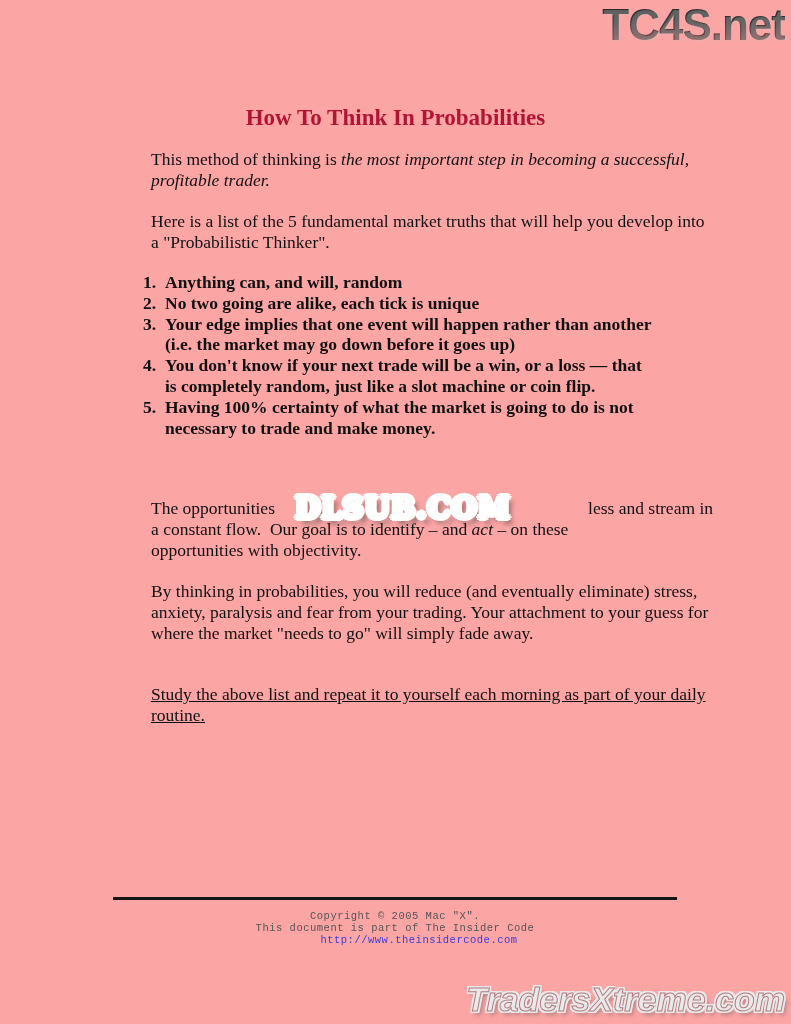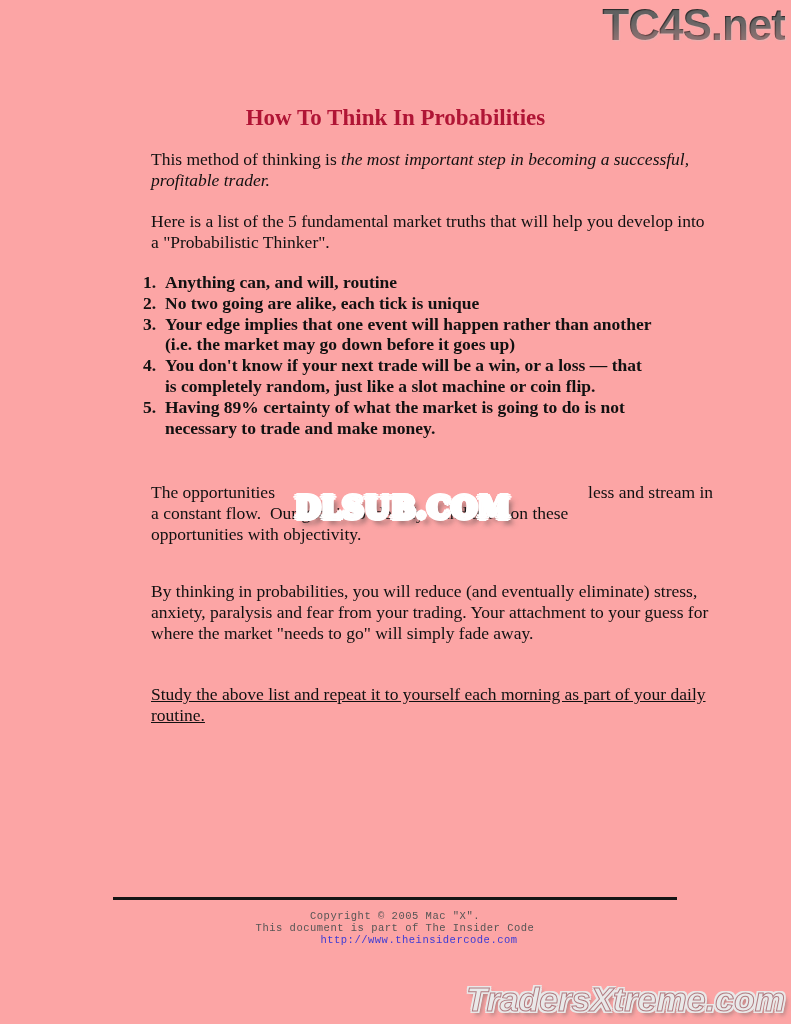--- a/index.html
+++ b/index.html
@@ -28,21 +28,21 @@
     font-weight:bold; font-size:23px;
     color:#b01535;
   }
   
   .para{
     position:absolute; left:117px; width:562px;
     font-size:17.5px; line-height:20.8px;margin-left:34px;
   }
   .p1{top:149px;}
   .p2{top:211px;}
-  .p3{top:482px;}
+  .p3{top:498px;}
   .p4{top:581px;}
   .p5{top:684px;text-decoration:underline;}
   .ital{font-style:italic;}
   .pre{white-space:pre-wrap;}
   .gap-line{display:flex; justify-content:space-between; width:562px;}
   
   .truths-list{
     position:absolute; left:143px; top:272px; width:512px;
     font-size:17.5px; line-height:20.8px; font-weight:bold;
   }
@@ -106,37 +106,37 @@
 
   <h1 class="doc-title">How To Think In Probabilities</h1>
 
   <div class="para p1"><span>This method of thinking is </span><span class="ital">the most important step in becoming a successful, profitable trader.</span></div>
 
   <div class="para p2">Here is a list of the 5 fundamental market truths that will help you develop into a "Probabilistic Thinker".</div>
 
   <div class="truths-list">
     <div class="truth-row">
       <span class="truth-num">1.</span>
-      <span class="truth-text">Anything can, and will, routine</span>
+      <span class="truth-text">Anything can, and will, random</span>
     </div>
     <div class="truth-row">
       <span class="truth-num">2.</span>
       <span class="truth-text">No two going are alike, each tick is unique</span>
     </div>
     <div class="truth-row">
       <span class="truth-num">3.</span>
       <span class="truth-text">Your edge implies that one event will happen rather than another (i.e. the market may go down before it goes up)</span>
     </div>
     <div class="truth-row">
       <span class="truth-num">4.</span>
       <span class="truth-text">You don't know if your next trade will be a win, or a loss — that is completely random, just like a slot machine or coin flip.</span>
     </div>
     <div class="truth-row">
       <span class="truth-num">5.</span>
-      <span class="truth-text">Having 89% certainty of what the market is going to do is not necessary to trade and make money.</span>
+      <span class="truth-text">Having 100% certainty of what the market is going to do is not necessary to trade and make money.</span>
     </div>
   </div>
 
   <div class="para p3">
     <span class="gap-line">
         <span>The opportunities</span>
         <span>less and stream in</span>
       </span>
     <span class="pre"><span>a constant flow.  Our goal is to identify – and </span><span class="ital">act</span><span> – on these</span></span>
     <span style="display:block">opportunities with objectivity.</span>

